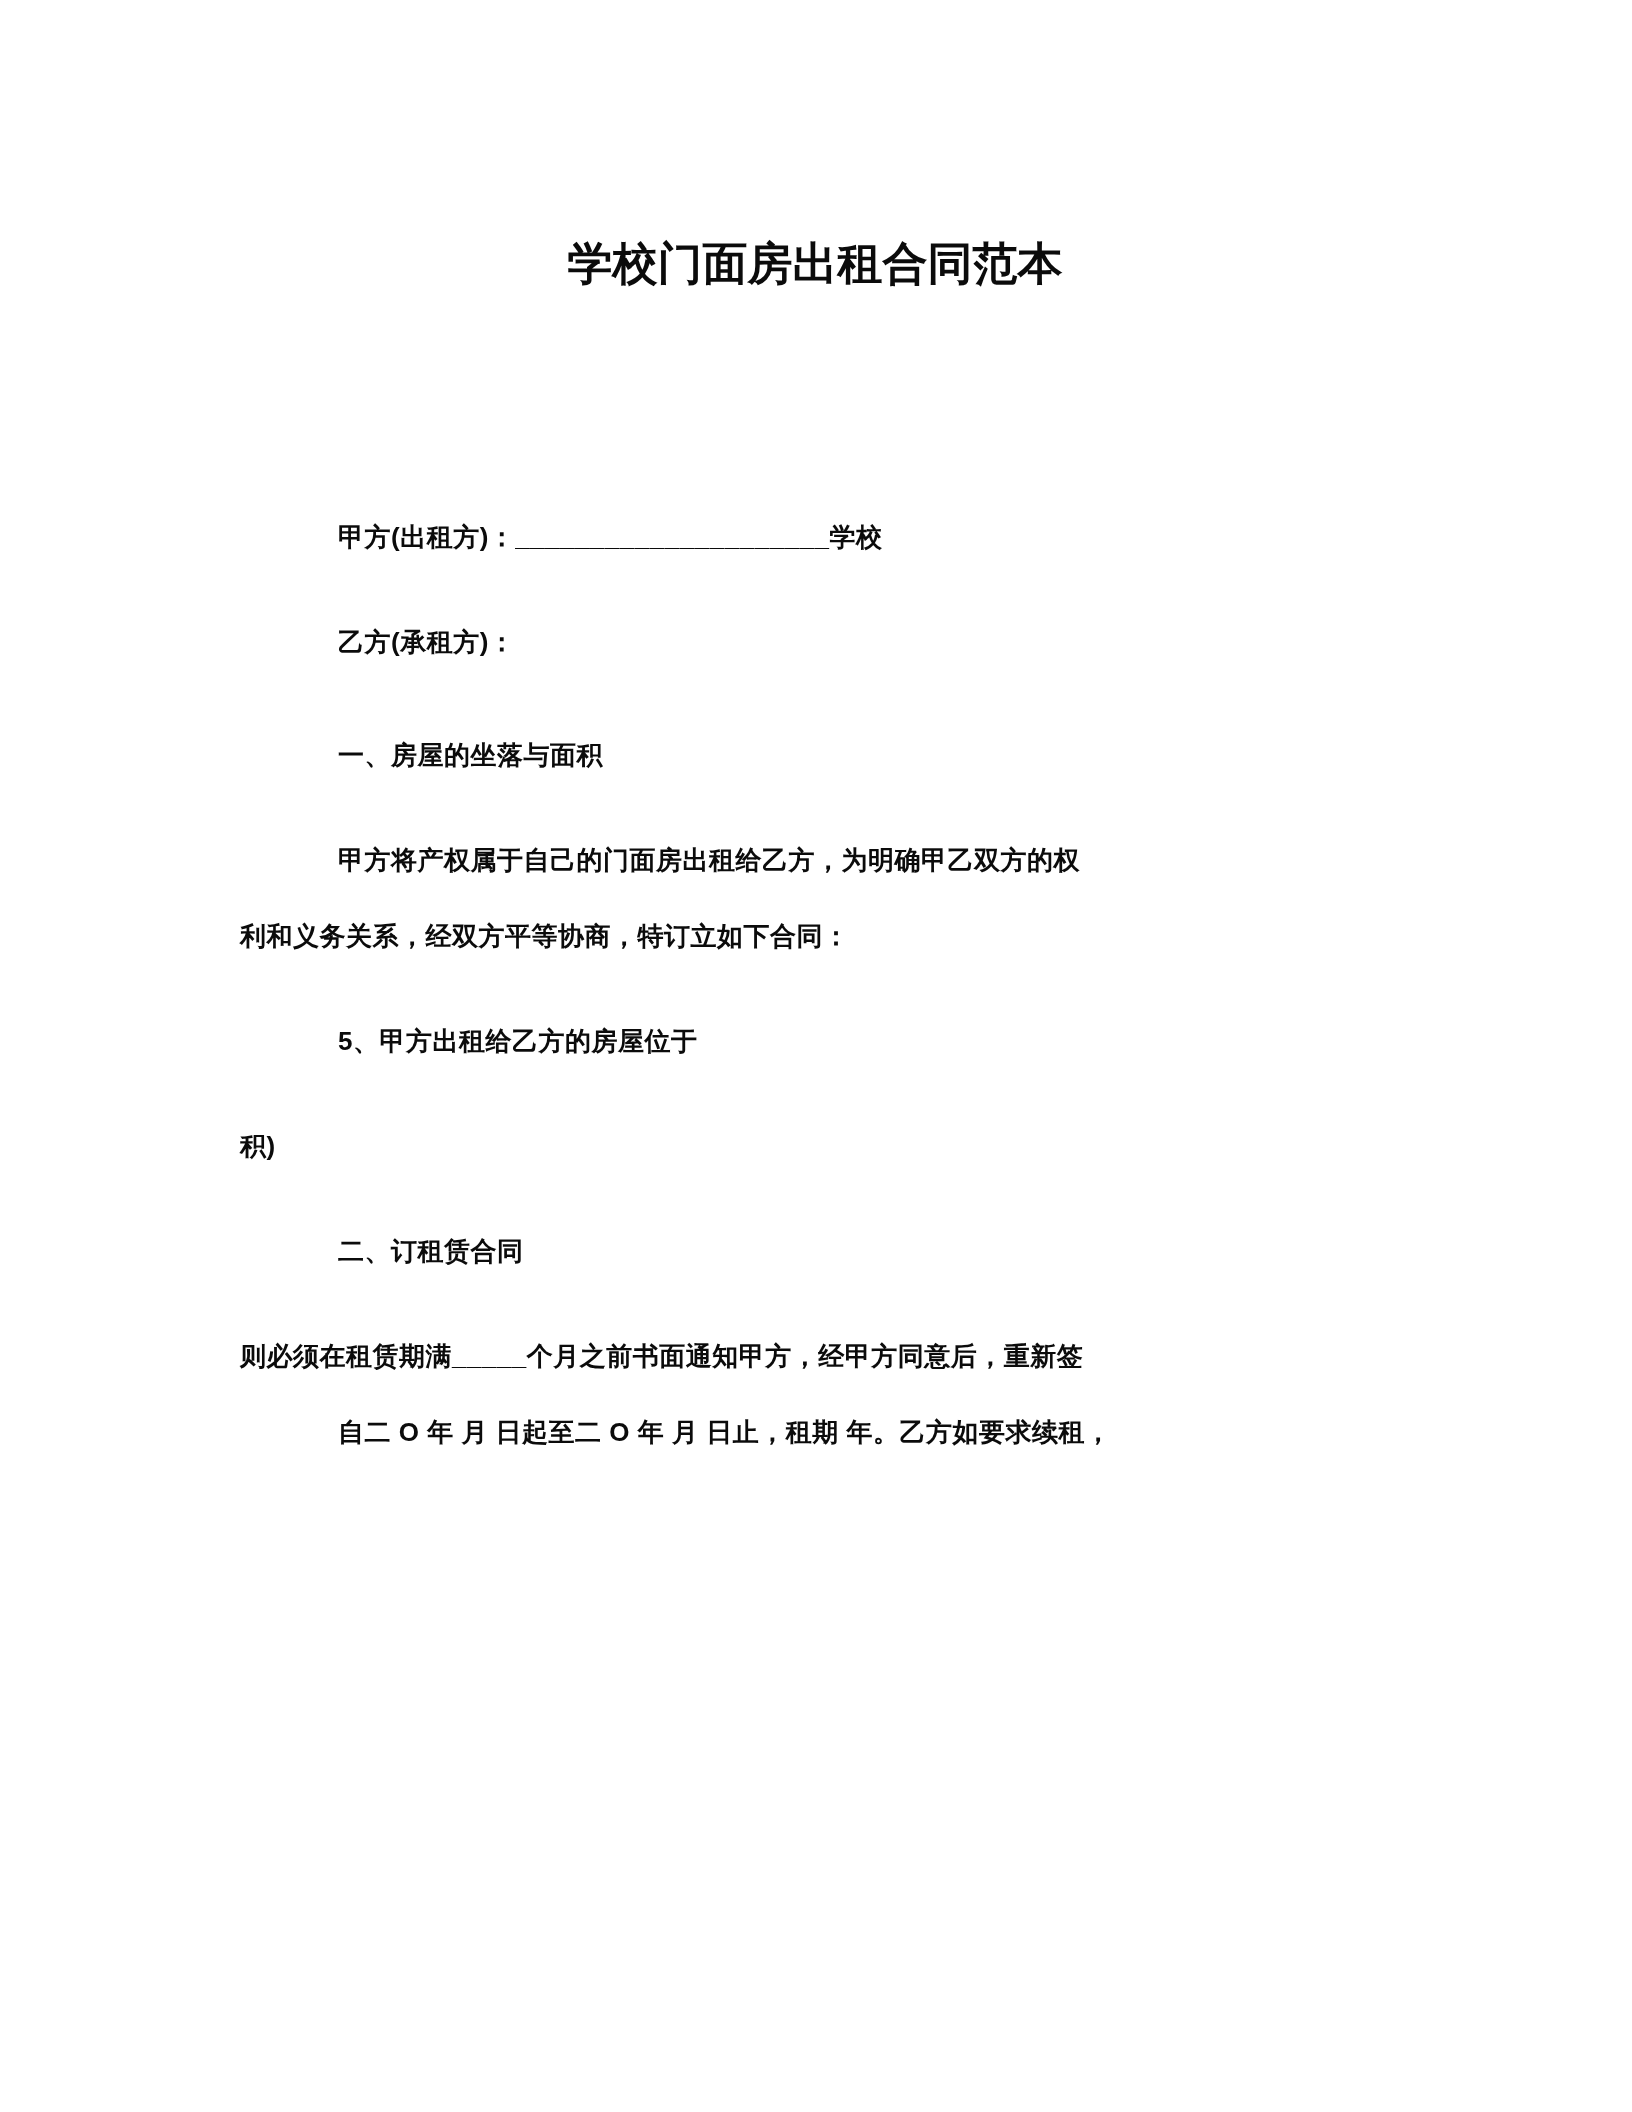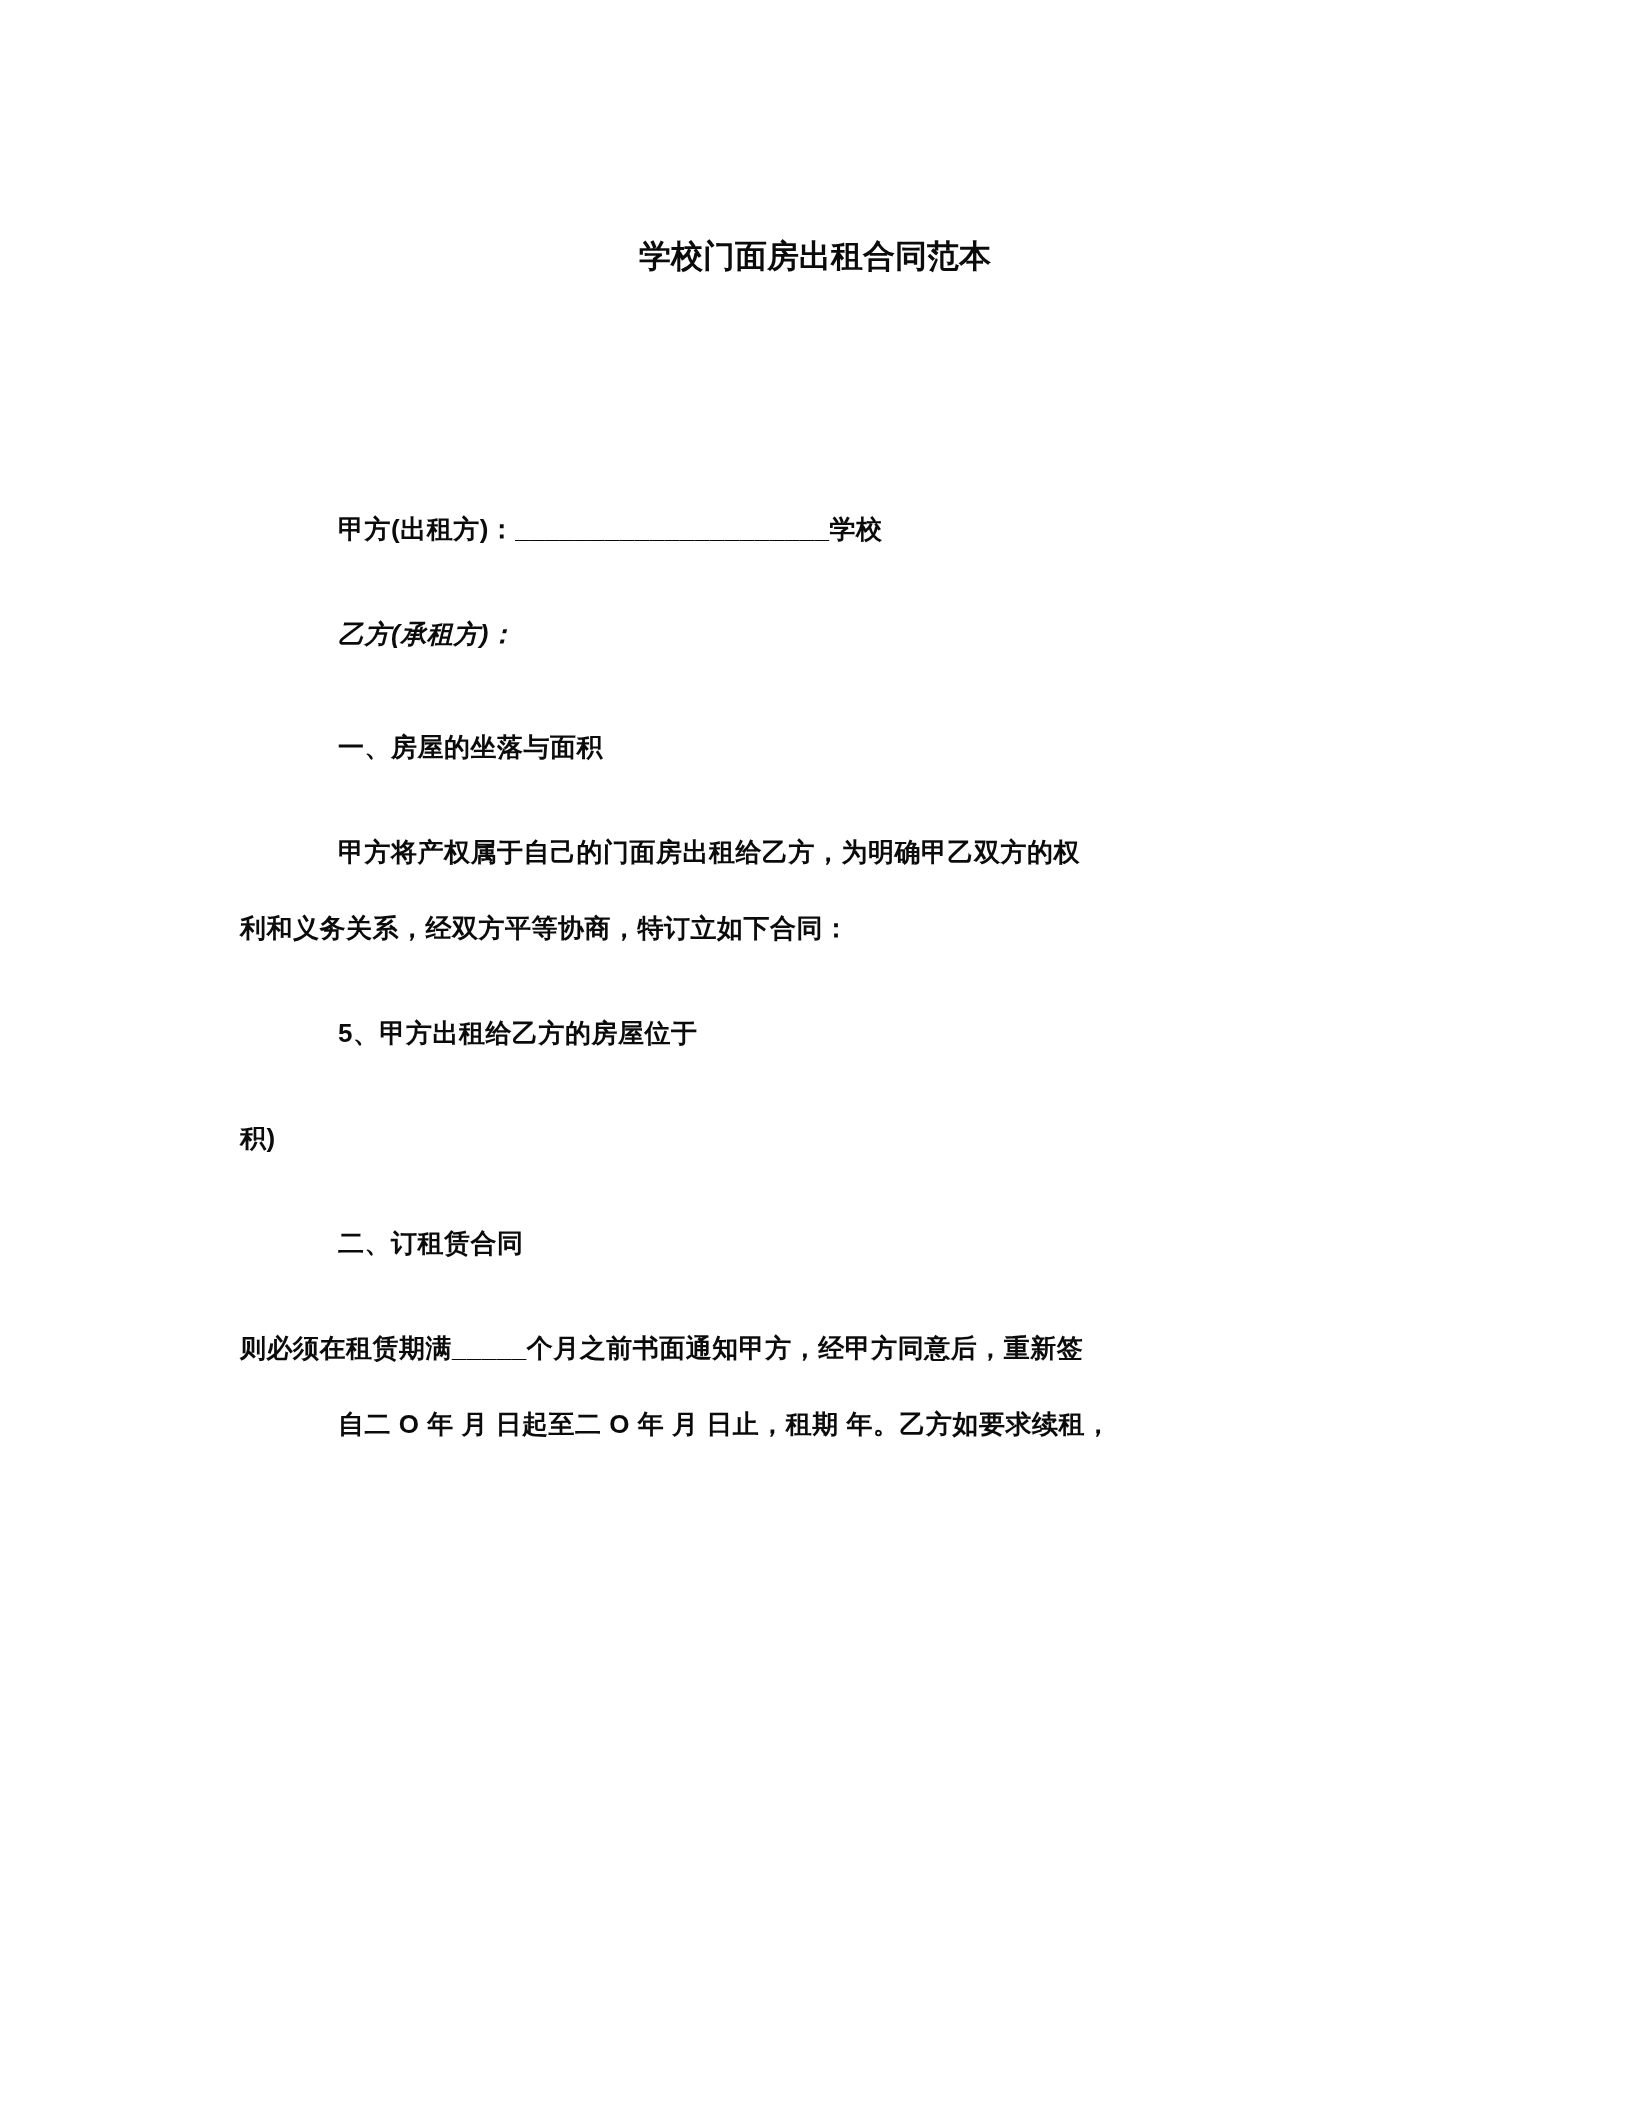--- a/index.html
+++ b/index.html
@@ -11,28 +11,28 @@
     background: #ffffff;
     font-family: "Liberation Sans", "DejaVu Sans", sans-serif;
     font-weight: 700;
     color: #0b0b0b;
     overflow: hidden;
   }
   .content {
     padding: 222px 242px 0 240px;
   }
   .title {
-    margin: 4px 0 205px 0;
-    font-size: 32px;
+    margin: 12px 0 205px 0;
+    font-size: 45px;
     line-height: 60px;
     text-align: center;
     font-weight: 700;
   }
   .para { margin: 0 0 29px 0; }
-  .para.gap-lg { margin-bottom: 37px; font-style: italic; }
+  .para.gap-lg { margin-bottom: 37px; }
   .line {
     font-size: 26px;
     line-height: 76px;
     white-space: nowrap;
     letter-spacing: 0.5px;
   }
   .line.first { padding-left: 98px; }
 </style>
 </head>
 <body>

